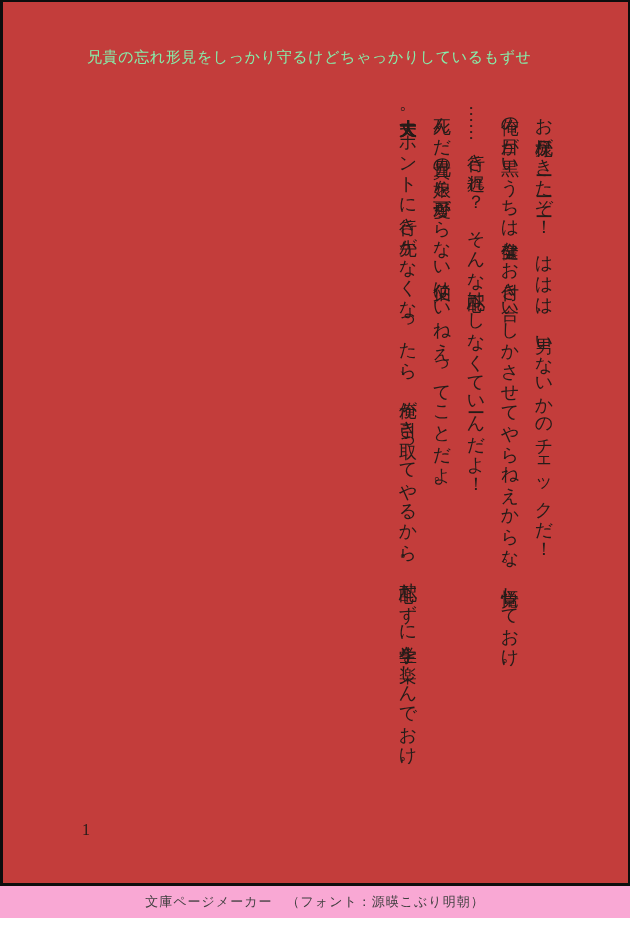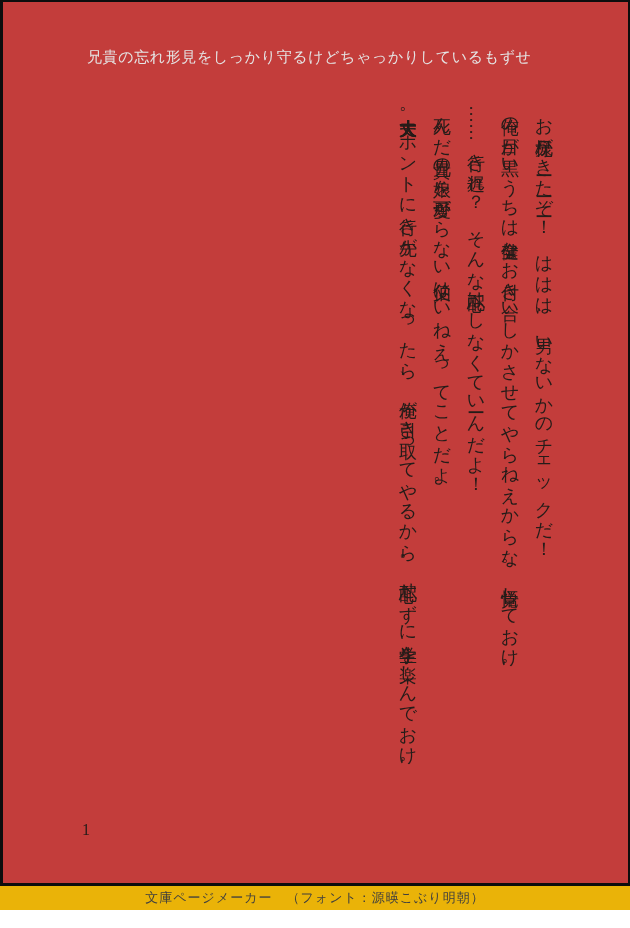--- a/index.html
+++ b/index.html
@@ -28,21 +28,21 @@
     border-right: 2px solid #0d0d0d;
     border-bottom: 3px solid #0d0d0d;
   }
   
   .page-header {
     position: absolute;
     left: 84px;
     top: 46px;
     font-size: 15px;
     letter-spacing: 0.6px;
-    color: #e5e5e5;
+    color: #86efac;
     white-space: nowrap;
   }
   
   .vertical-body {
     position: absolute;
     top: 103px;
     right: 67px;
     height: 690px;
     writing-mode: vertical-rl;
     -webkit-writing-mode: vertical-rl;
@@ -62,22 +62,22 @@
     top: 819px;
     font-size: 16px;
     color: #241c19;
   }
   
   .footer-strip {
     position: absolute;
     left: 0;
     top: 886px;
     width: 630px;
-    height: 24px;
-    background: #eab308;
+    height: 32px;
+    background: #f9a8d4;
     display: flex;
     align-items: center;
     justify-content: center;
   }
   .footer-caption {
     font-size: 13px;
     letter-spacing: 1px;
     color: #3f3f3f;
     white-space: nowrap;
   }

